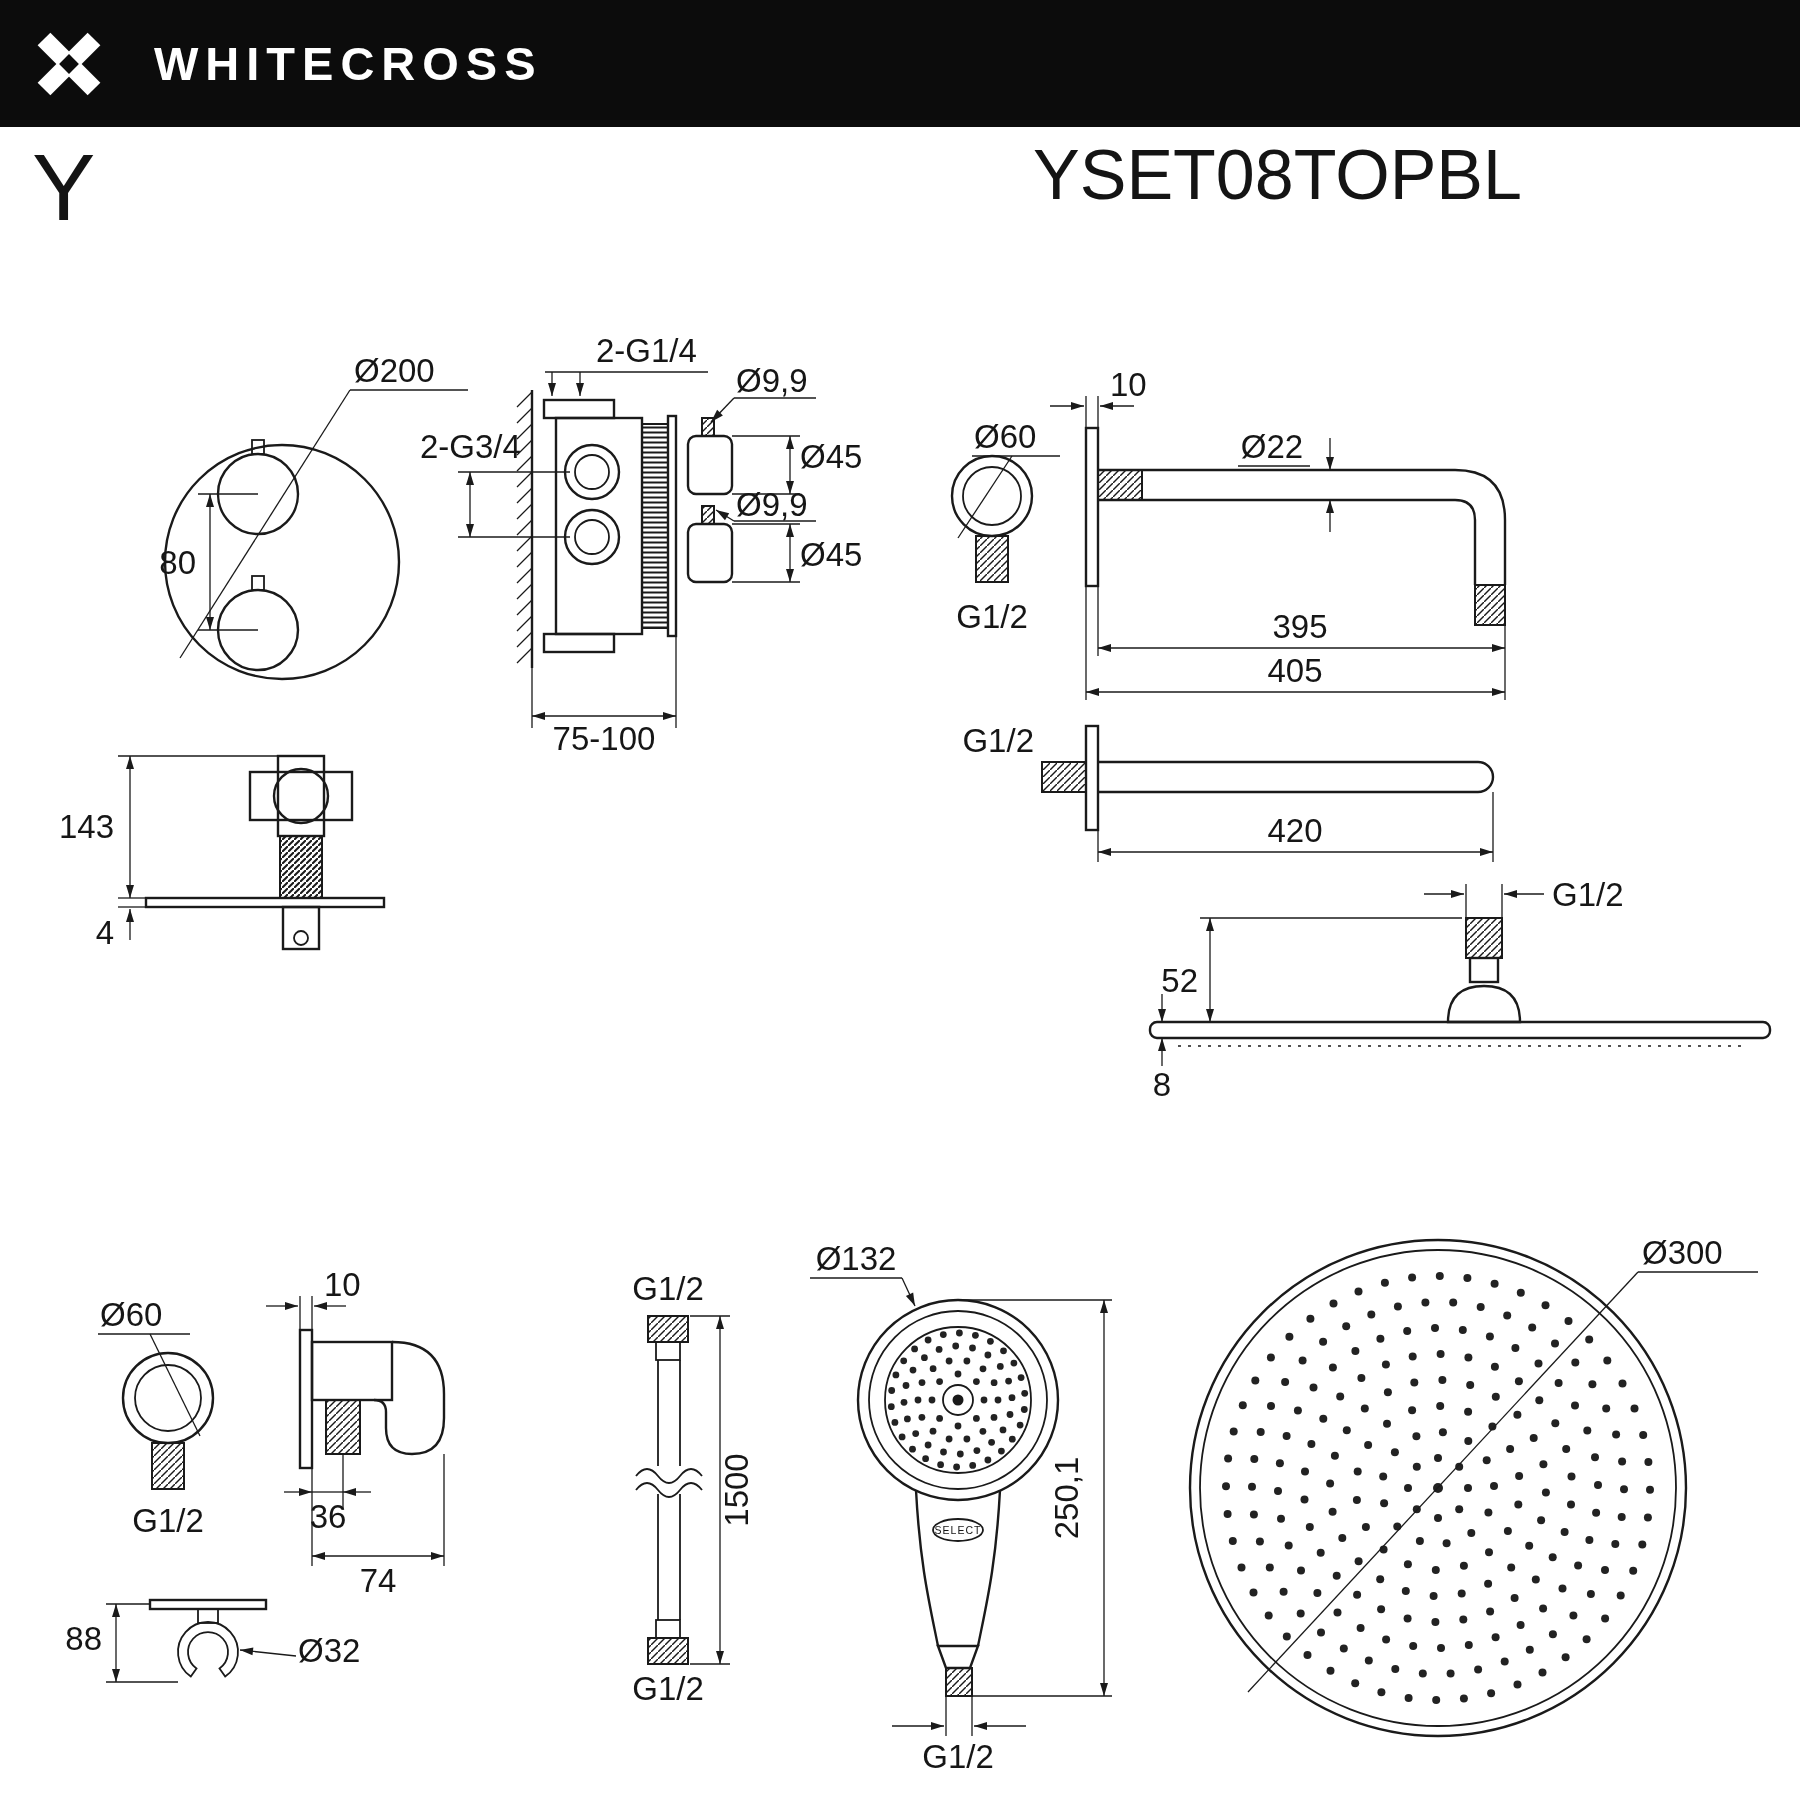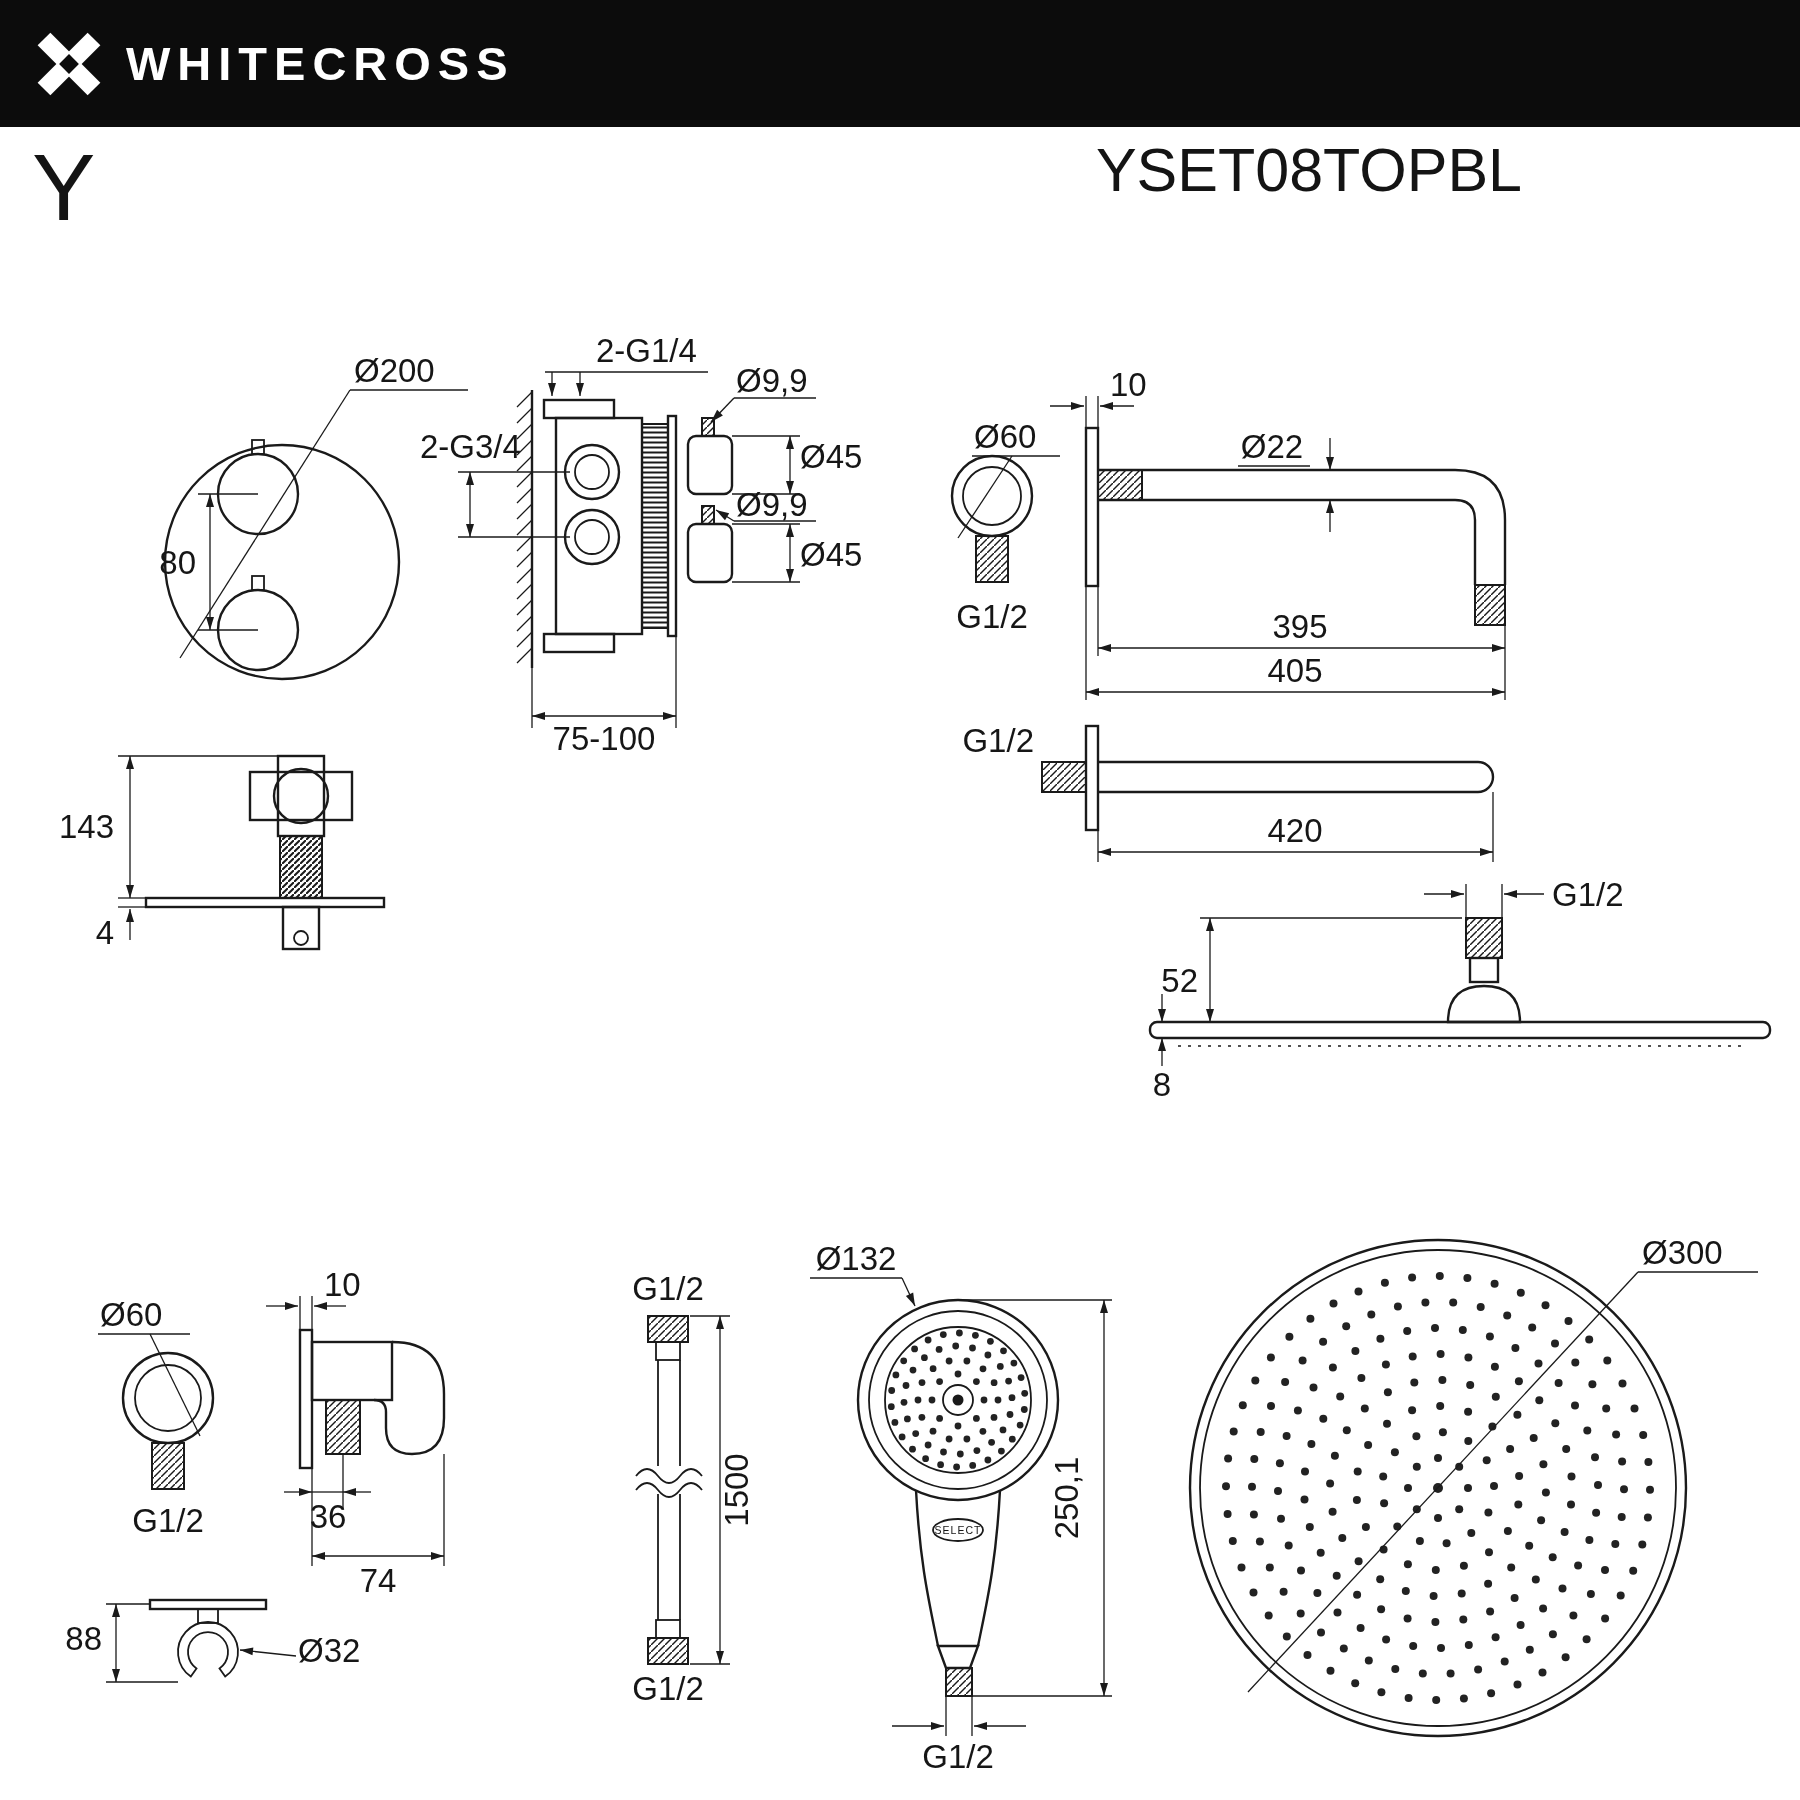--- a/index.html
+++ b/index.html
@@ -3,30 +3,30 @@
 <meta charset="utf-8">
 <style>
   * { margin:0; padding:0; box-sizing:border-box; }
   html,body { background:#ffffff; }
   body {
     width:1800px; height:1800px; position:relative; overflow:hidden;
     font-family:"Liberation Sans", sans-serif; color:#111;
   }
   .header {
     position:absolute; top:0; left:0; width:1800px; height:127px;
-    background:#0c0c0c; display:flex; align-items:center; padding-left:30px;
+    background:#0c0c0c; display:flex; align-items:center; padding-left:30px;gap:28px;
   }
   .brand {
     color:#ffffff; font-size:47px; font-weight:700; letter-spacing:7px; margin-left:18px;
   }
   .series {
     position:absolute; top:140px; left:32px; font-size:95px; font-weight:400; color:#141414; line-height:1;
   }
   .model {
-    position:absolute; top:140px; right:278px; font-size:61px; font-weight:400; color:#141414; line-height:1;
+    position:absolute; top:140px; right:278px; font-size:70px; font-weight:400; color:#141414; line-height:1;
   }
   svg.drawings { position:absolute; top:0; left:0; }
   .geo  { fill:none; stroke:#1a1a1a; stroke-width:2.4; }
   .geo2 { fill:none; stroke:#1a1a1a; stroke-width:1.8; }
   .dim  { fill:none; stroke:#1a1a1a; stroke-width:1.3; }
   .thread  { fill:url(#hatch);  stroke:#1a1a1a; stroke-width:2; }
   .thread2 { fill:url(#hatch2); stroke:#1a1a1a; stroke-width:2; }
   .stripes { fill:url(#hlines); stroke:#1a1a1a; stroke-width:2; }
   .dimt { font-size:33px; fill:#161616; }
   .tiny { font-size:10.5px; fill:#161616; letter-spacing:1px; }

